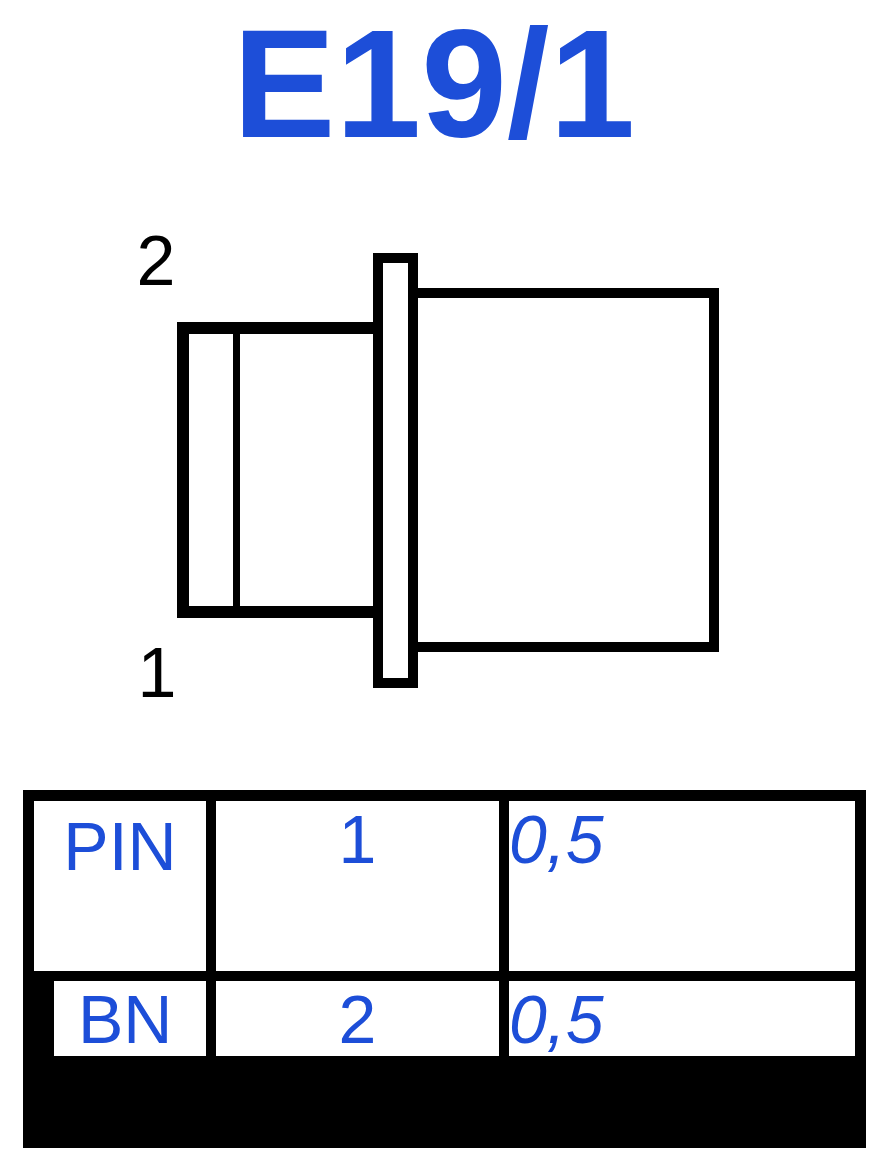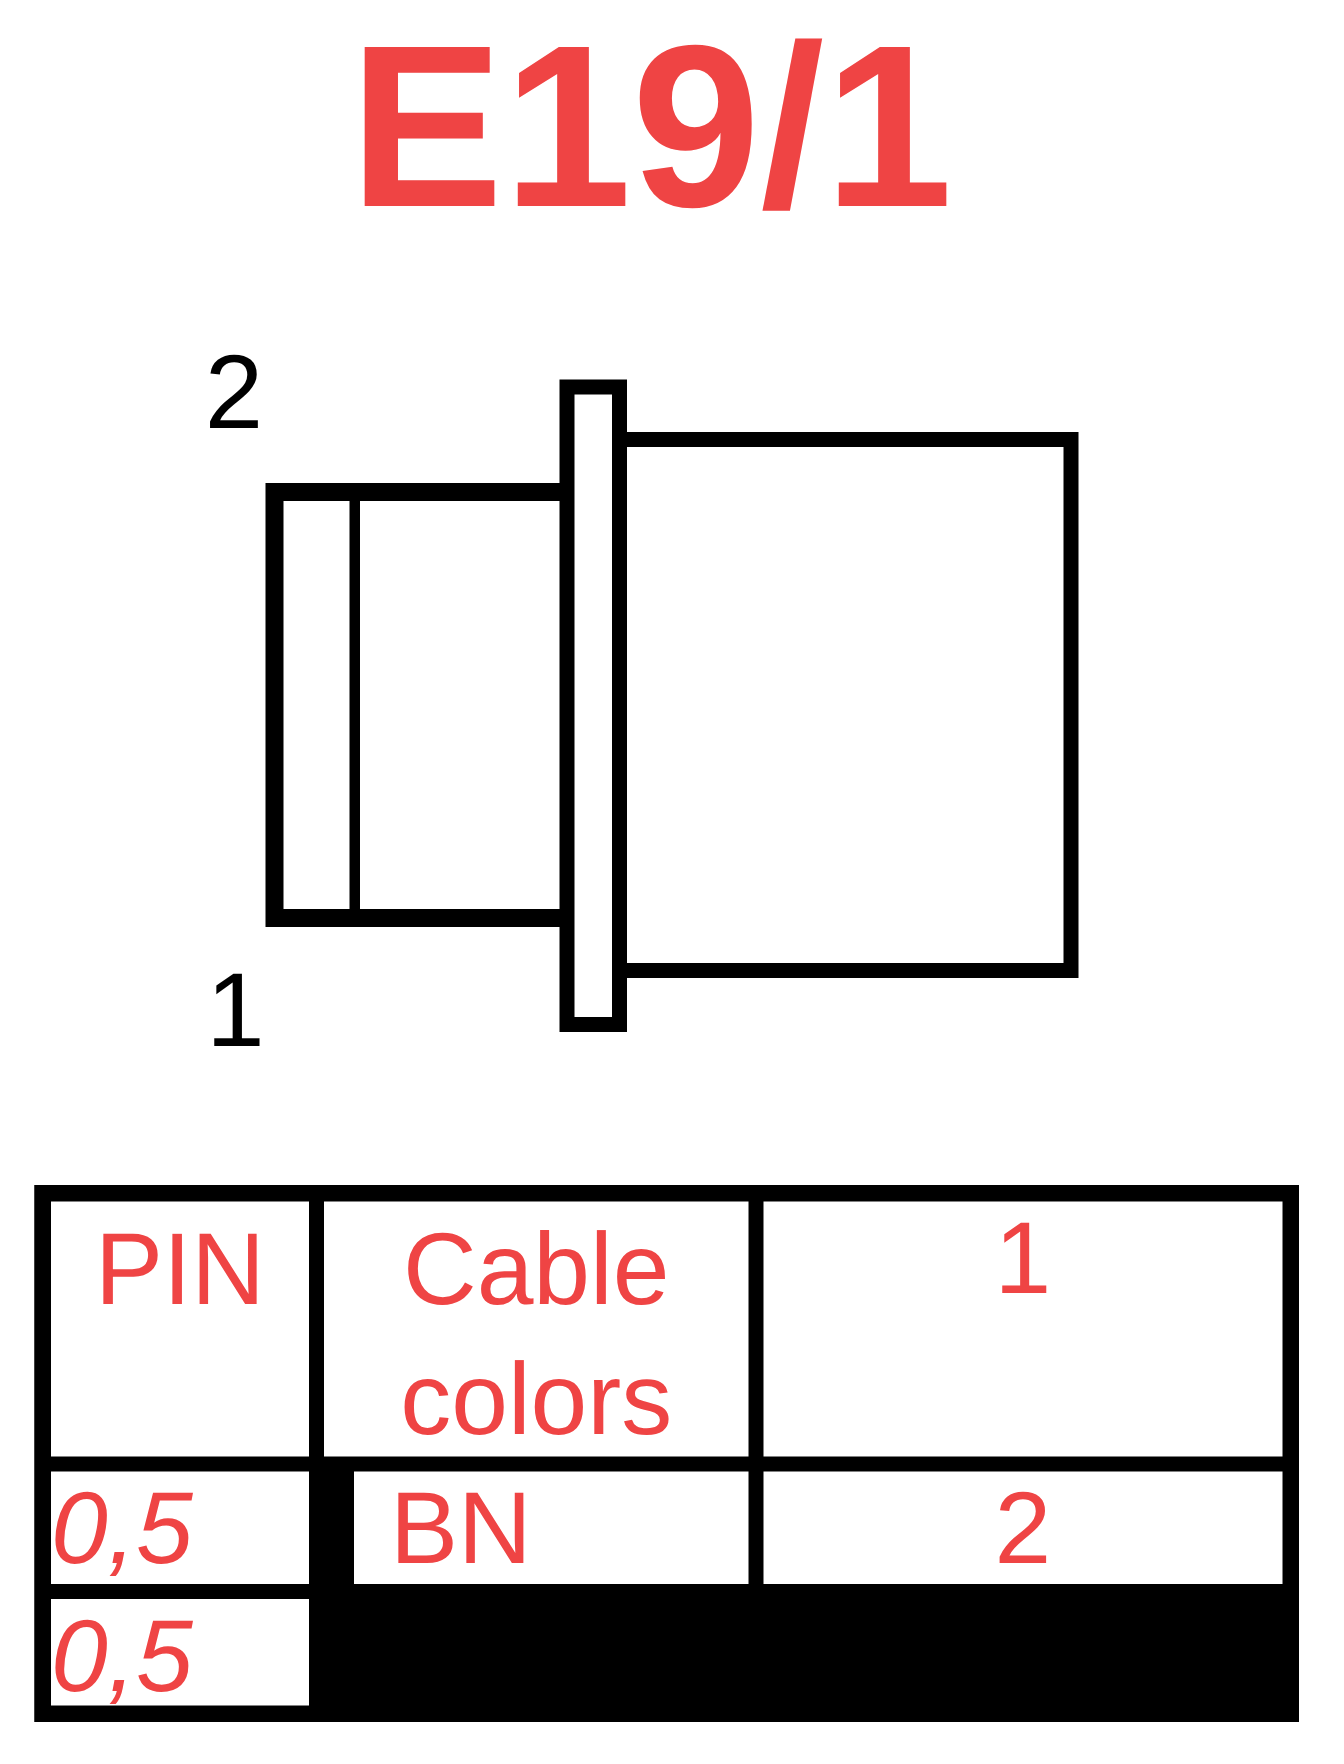--- a/index.html
+++ b/index.html
@@ -7,21 +7,21 @@
     padding: 0;
     background: #ffffff;
   }
   .page {
     position: relative;
     width: 896px;
     height: 1176px;
     background: #ffffff;
     overflow: hidden;
     font-family: "Liberation Sans", sans-serif;
-    color: #ef4444;
+    color: #1d4ed8;
   }
   
   .title {
     position: absolute;
     top: 7px;
     left: 0;
     width: 868px;            
     text-align: center;
     font-size: 154px;
     line-height: 154px;
@@ -103,21 +103,20 @@
 
     <rect x="378" y="258" width="35" height="425" fill="#ffffff" stroke="#000000" stroke-width="10"></rect>
 
     <text x="156" y="285" text-anchor="middle">2</text>
     <text x="157" y="697" text-anchor="middle">1</text>
   </svg>
 
   <div class="pin-table">
 
     <div class="cell header">PIN</div>
-    <div class="cell header">Cable colors</div>
 
     <div class="cell num">1</div>
     <div class="cell cross">0,5</div>
     <div class="cell color">BN</div>
 
     <div class="cell num">2</div>
     <div class="cell cross">0,5</div>
   </div>
 
 </div>

